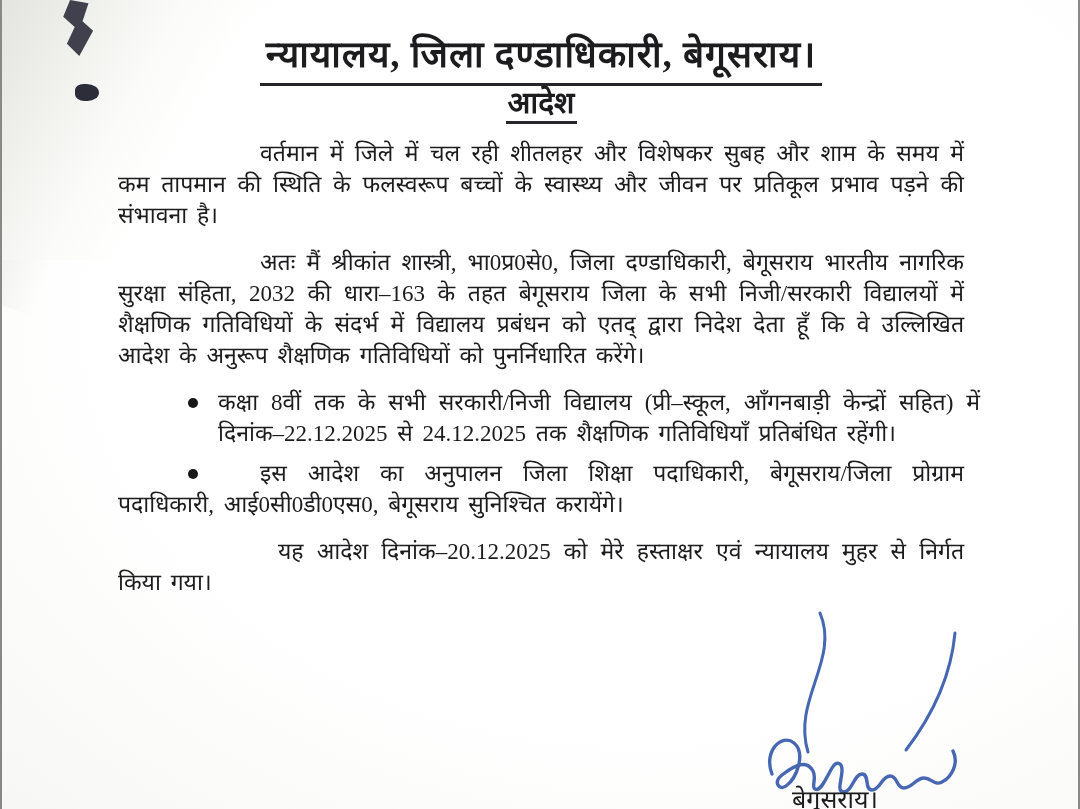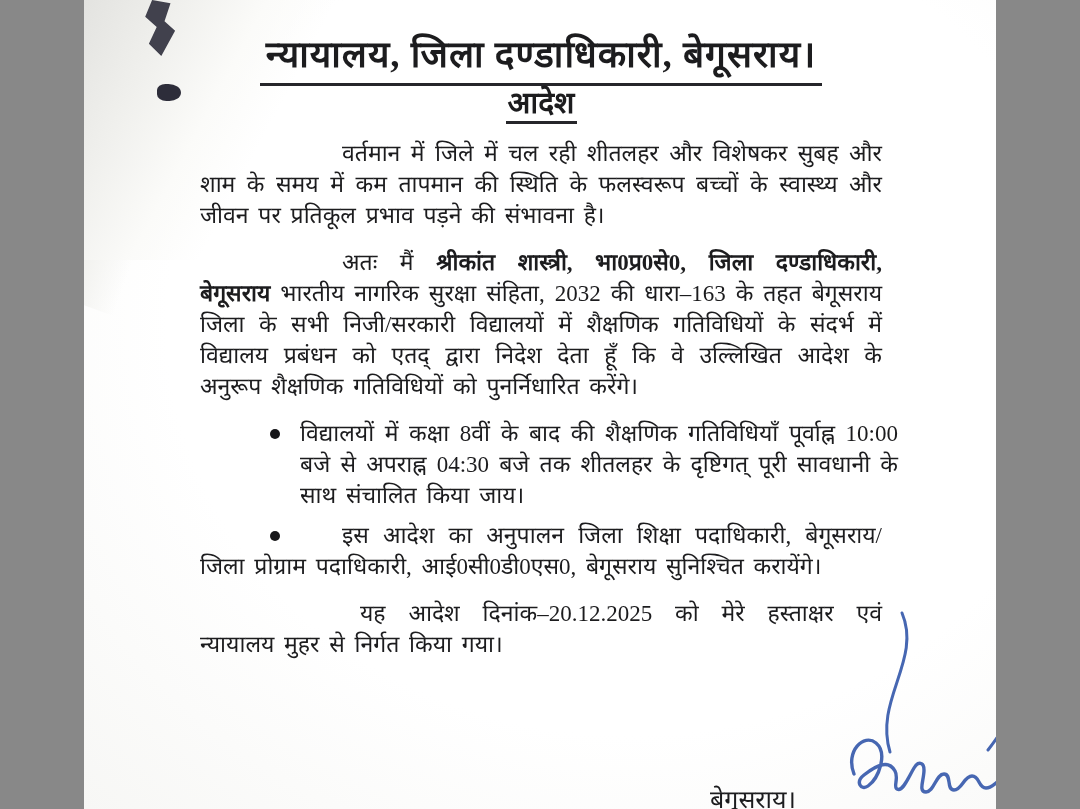--- a/index.html
+++ b/index.html
@@ -1,18 +1,18 @@
 <!DOCTYPE html>
 <html><head>
 <meta charset="utf-8">
 <style>
   html,body{margin:0;padding:0;background:#888;}
   .page{
     position:relative;
-    width:912px;height:809px;
+    width:1076px;height:809px;
     margin:0 auto;
     background:
       radial-gradient(ellipse at 60% 40%, #ffffff 60%, #f7f7f5 100%);
     overflow:hidden;
     font-family:"Liberation Serif","DejaVu Serif",serif;
     color:#1c1c1e;
   }
   
   .fold{
     position:absolute;left:0;top:0;width:270px;height:260px;
@@ -52,21 +52,21 @@
     border-bottom:3px solid #26262a;
     padding:0 2px 2px 2px;line-height:1.1;
   }
   p{
     margin:16px;
     font-size:23px;line-height:31px;
     text-align:justify;word-spacing:4px;
   }
   .p1{margin-top:14px;text-indent:142px;}
   .p2{margin-top:8px;text-indent:142px;}
-  .bold{font-weight:700;}
+  .bold{font-weight:400;}
   ul.order-list{
     list-style:none;margin:10px 0 0 0;padding:0 0 0 84px;
   }
   ul.order-list li{
     position:relative;
     padding-left:32px;
     margin-top:9px;
     font-size:23px;line-height:31px;
     text-align:justify;word-spacing:4px;
   }
@@ -112,21 +112,21 @@
       <span class="doc-subtitle">आदेश</span>
     </div>
 
     <p class="p1">वर्तमान में जिले में चल रही शीतलहर और विशेषकर सुबह और शाम के समय में कम तापमान की स्थिति के फलस्वरूप बच्चों के स्वास्थ्य और जीवन पर प्रतिकूल प्रभाव पड़ने की संभावना है।</p>
 
     <p class="p2"><span>अतः मैं </span><span class="bold">श्रीकांत शास्त्री, भा0प्र0से0, जिला दण्डाधिकारी, बेगूसराय</span><span> भारतीय नागरिक सुरक्षा संहिता, 2032 की धारा–163 के तहत बेगूसराय जिला के सभी निजी/सरकारी विद्यालयों में शैक्षणिक गतिविधियों के संदर्भ में विद्यालय प्रबंधन को एतद् द्वारा निदेश देता हूँ कि वे उल्लिखित आदेश के अनुरूप शैक्षणिक गतिविधियों को पुनर्निधारित करेंगे।</span></p>
 
     <ul class="order-list">
       <li>
         <span class="bullet-dot"></span>
-        <span>विद्यालयों में कक्षा 8वीं के बाद की शैक्षणिक गतिविधियाँ पूर्वाह्न 10:00 बजे से अपराह्न 04:30 बजे तक शीतलहर के दृष्टिगत् पूरी सावधानी के साथ संचालित किया जाय।</span>
+        <span>कक्षा 8वीं तक के सभी सरकारी/निजी विद्यालय (प्री–स्कूल, आँगनबाड़ी केन्द्रों सहित) में दिनांक–22.12.2025 से 24.12.2025 तक शैक्षणिक गतिविधियाँ प्रतिबंधित रहेंगी।</span>
       </li>
       <li>
         <span class="bullet-dot"></span>
       </li>
     </ul>
 
     <p class="p3">इस आदेश का अनुपालन जिला शिक्षा पदाधिकारी, बेगूसराय/जिला प्रोग्राम पदाधिकारी, आई0सी0डी0एस0, बेगूसराय सुनिश्चित करायेंगे।</p>
 
     <p class="p4">यह आदेश दिनांक–20.12.2025 को मेरे हस्ताक्षर एवं न्यायालय मुहर से निर्गत किया गया।</p>
 

